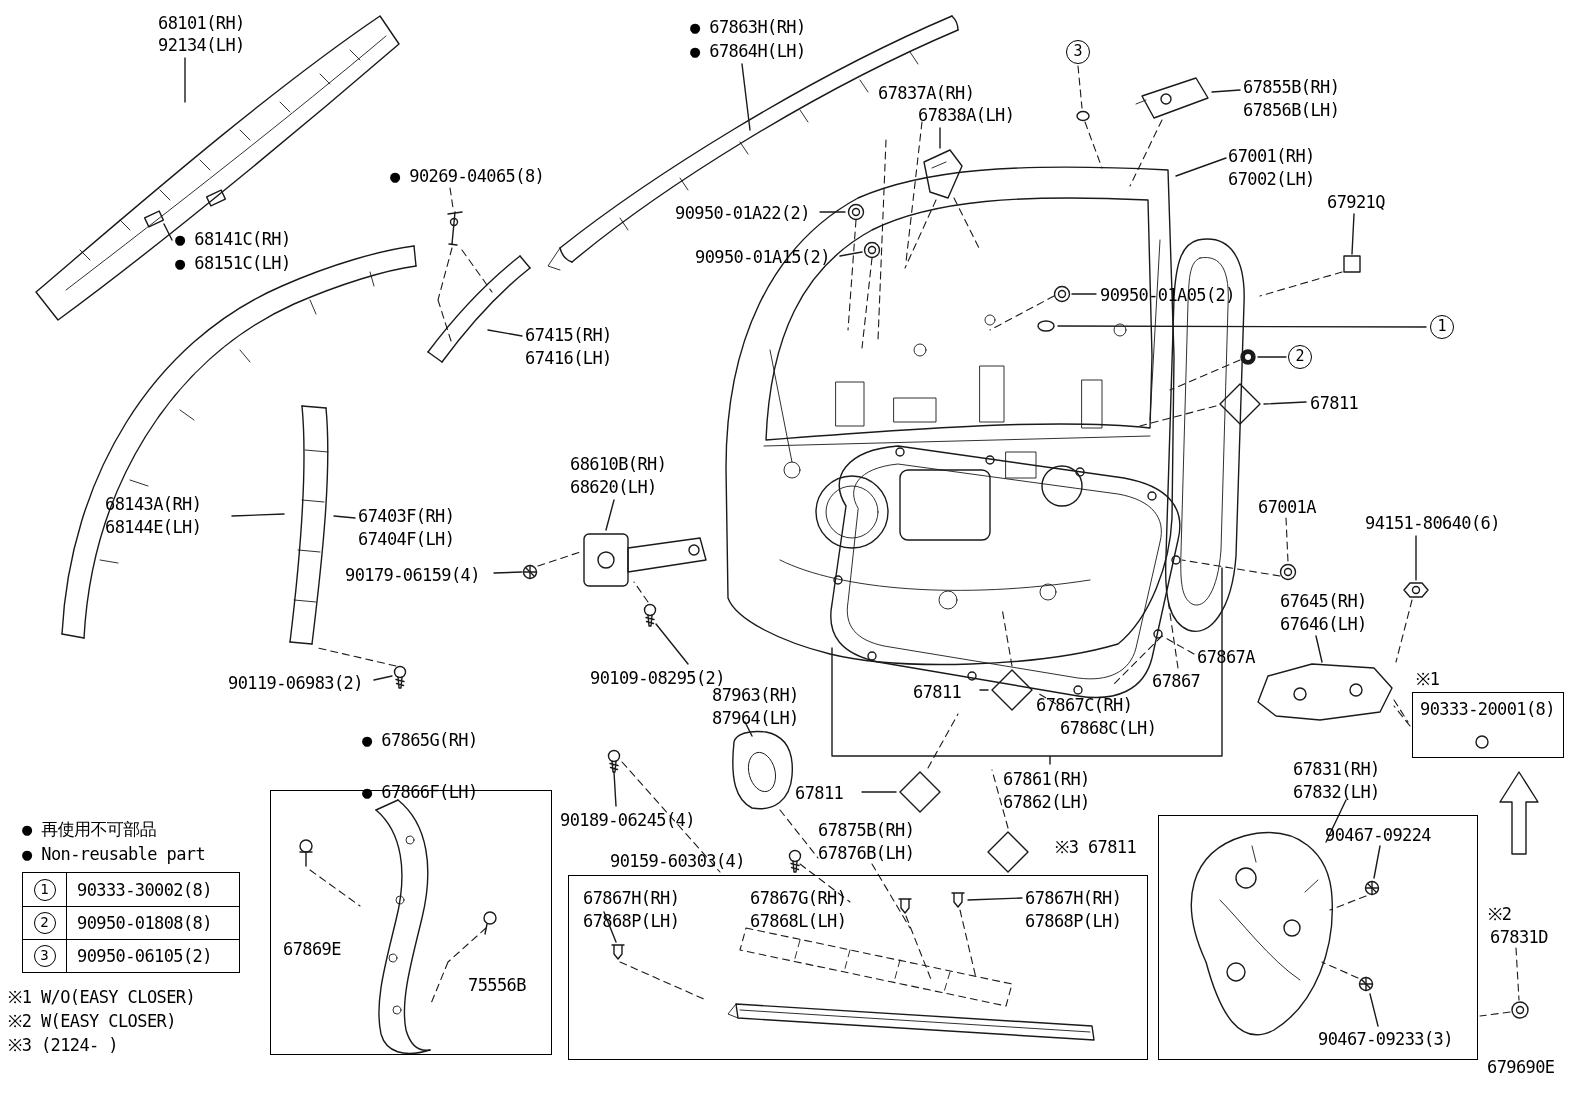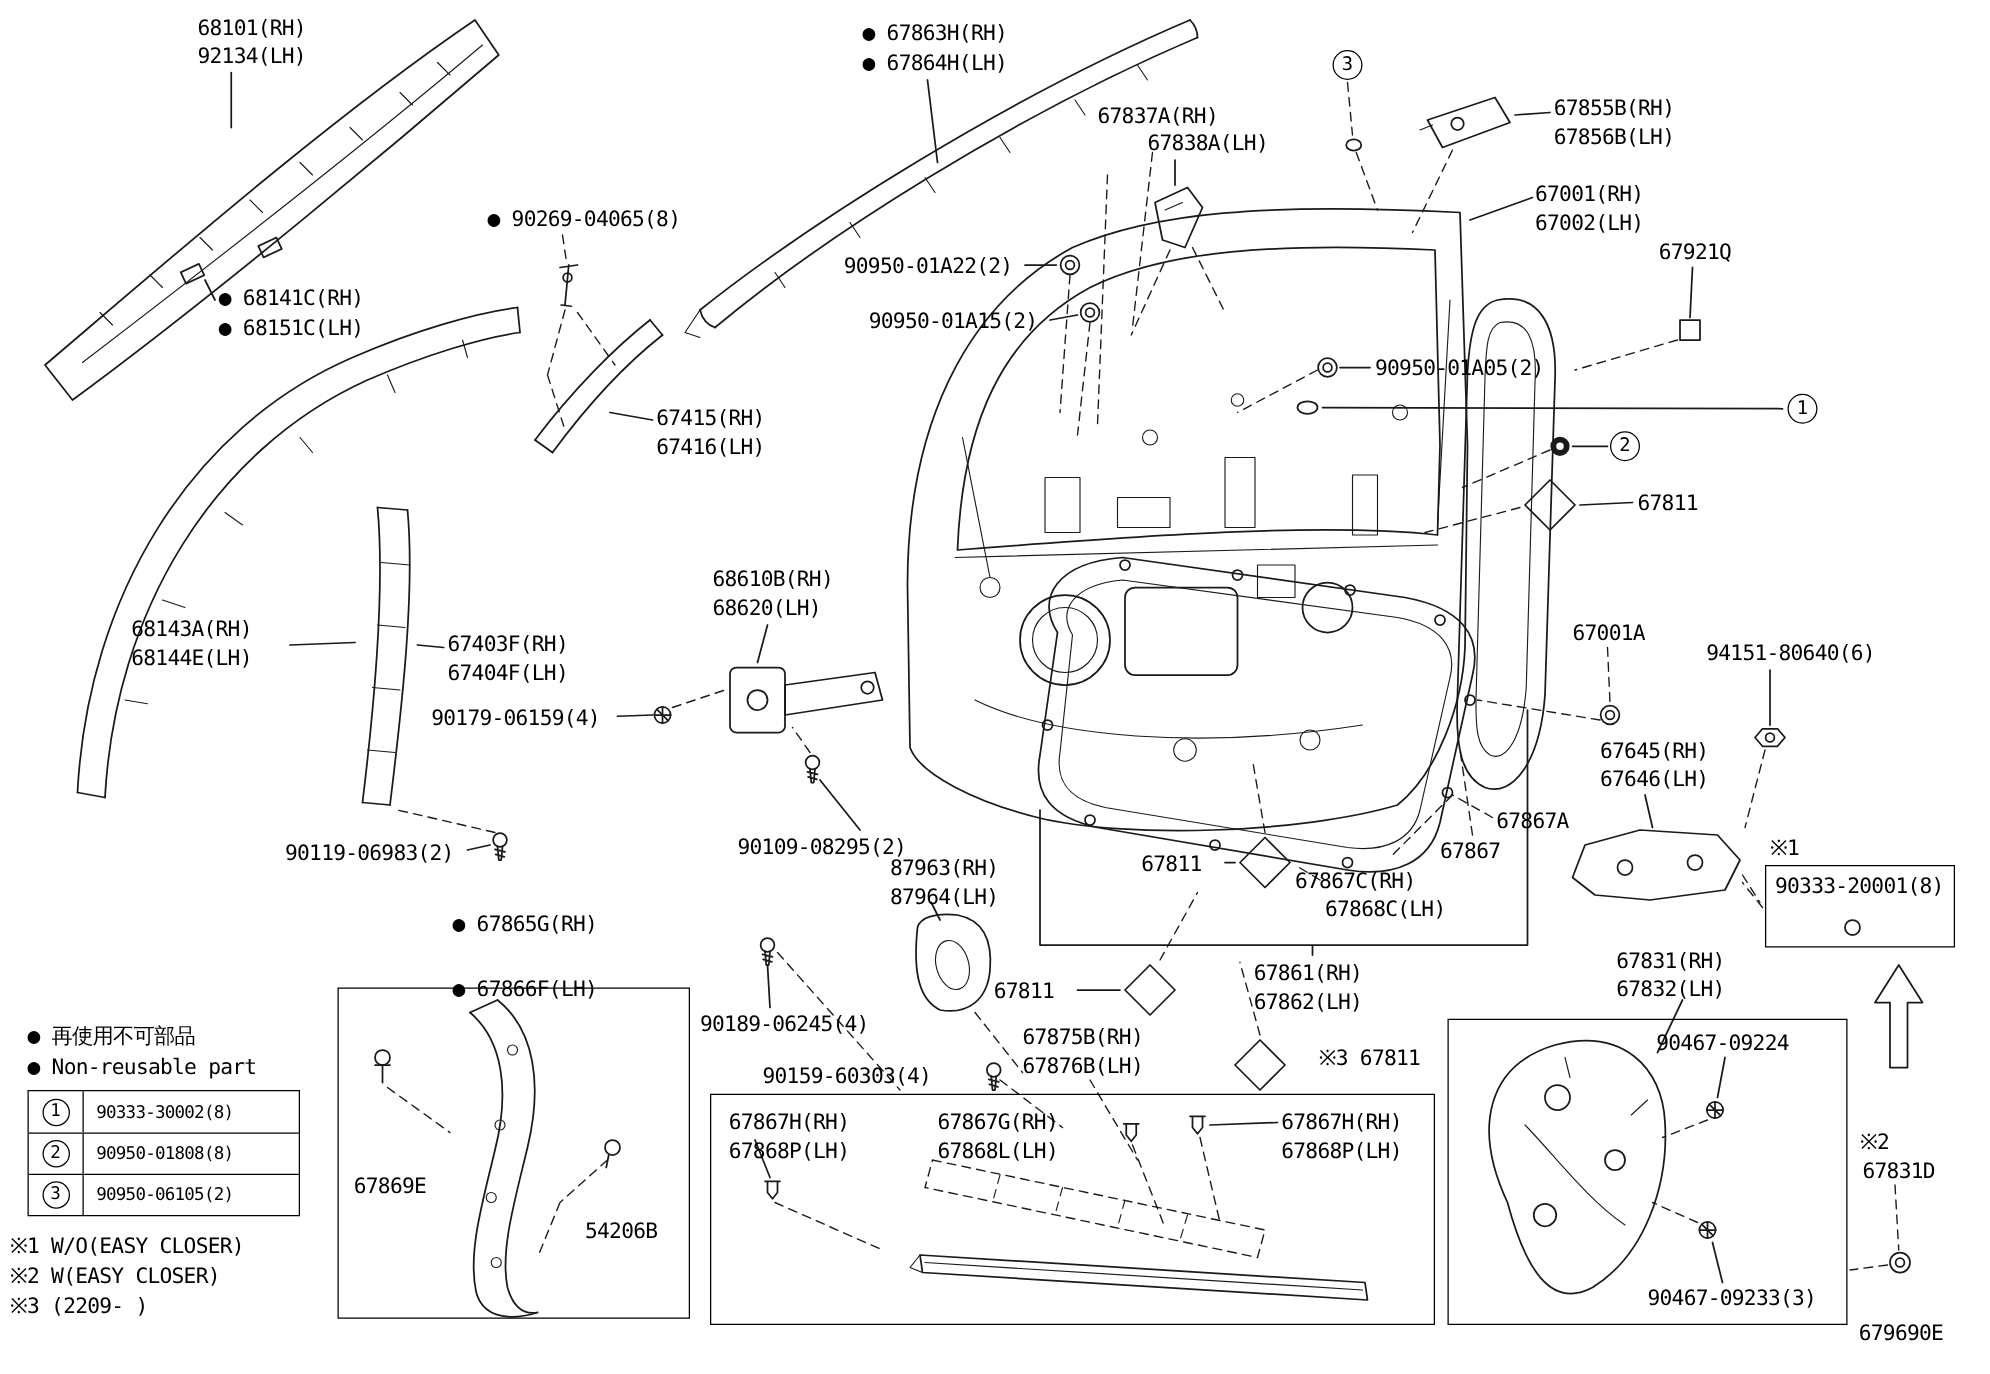--- a/index.html
+++ b/index.html
@@ -16,21 +16,21 @@
   .callout { position:absolute; width:24px; height:24px; border:1.7px solid #000; border-radius:50%;
              text-align:center; line-height:21px; font-size:15px; background:#fff; }
   .box { position:absolute; border:1.7px solid #000; }
   .legend-table { position:absolute; border:1.7px solid #000; background:#fff; }
   .legend-row { display:flex; border-top:1.7px solid #000; height:33px; align-items:center; }
   .legend-row:first-child { border-top:none; }
   .legend-cell-num { width:44px; align-self:stretch; display:flex; align-items:center; justify-content:center;
                      border-right:1.7px solid #000; }
   .callout-s { width:22px; height:22px; border:1.5px solid #000; border-radius:50%; display:inline-block;
                text-align:center; line-height:19px; font-size:14px; }
-  .legend-cell-part { padding-left:10px; font-size:14px; letter-spacing:-0.6px; }
+  .legend-cell-part { padding-left:10px; font-size:17px; letter-spacing:-0.6px; }
 </style>
 </head>
 <body>
 
 <div class="stage">
 
   <svg class="art" width="1592" height="1099" viewBox="0 0 1592 1099">
     <defs>
       <g id="bolt">
           <circle r="6.5"></circle>
@@ -328,21 +328,21 @@
   <div class="lbl" style="left:818px;top:842px">67876B(LH)</div>
   <div class="lbl" style="left:583px;top:887px">67867H(RH)</div>
   <div class="lbl" style="left:583px;top:910px">67868P(LH)</div>
   <div class="lbl" style="left:750px;top:887px">67867G(RH)</div>
   <div class="lbl" style="left:750px;top:910px">67868L(LH)</div>
   <div class="lbl" style="left:1025px;top:887px">67867H(RH)</div>
   <div class="lbl" style="left:1025px;top:910px">67868P(LH)</div>
   <div class="lbl" style="left:362px;top:729px">● 67865G(RH)</div>
   <div class="lbl" style="left:362px;top:781px">● 67866F(LH)</div>
   <div class="lbl" style="left:283px;top:938px">67869E</div>
-  <div class="lbl" style="left:468px;top:974px">54206B</div>
+  <div class="lbl" style="left:468px;top:974px">75556B</div>
   <div class="lbl" style="left:1293px;top:758px">67831(RH)</div>
   <div class="lbl" style="left:1293px;top:781px">67832(LH)</div>
   <div class="lbl" style="left:1325px;top:824px">90467-09224</div>
   <div class="lbl" style="left:1318px;top:1028px">90467-09233(3)</div>
   <div class="lbl" style="left:1488px;top:903px">※2</div>
   <div class="lbl" style="left:1490px;top:926px">67831D</div>
   <div class="lbl" style="left:1416px;top:668px">※1</div>
   <div class="lbl" style="left:1420px;top:698px">90333-20001(8)</div>
   <div class="lbl" style="left:175px;top:228px">● 68141C(RH)</div>
   <div class="lbl" style="left:175px;top:252px">● 68151C(LH)</div>
@@ -384,17 +384,17 @@
     <div class="legend-row">
       <div class="legend-cell-num">
           <span class="callout-s">3</span>
         </div>
       <div class="legend-cell-part">90950-06105(2)</div>
     </div>
   </div>
 
   <div class="lbl" style="left:8px;top:986px">※1 W/O(EASY CLOSER)</div>
   <div class="lbl" style="left:8px;top:1010px">※2 W(EASY CLOSER)</div>
-  <div class="lbl" style="left:8px;top:1034px">※3 (2209-      )</div>
+  <div class="lbl" style="left:8px;top:1034px">※3 (2124-      )</div>
 
   <div class="lbl" style="left:1487px;top:1056px">679690E</div>
 
 </div>
 
 </body></html>

